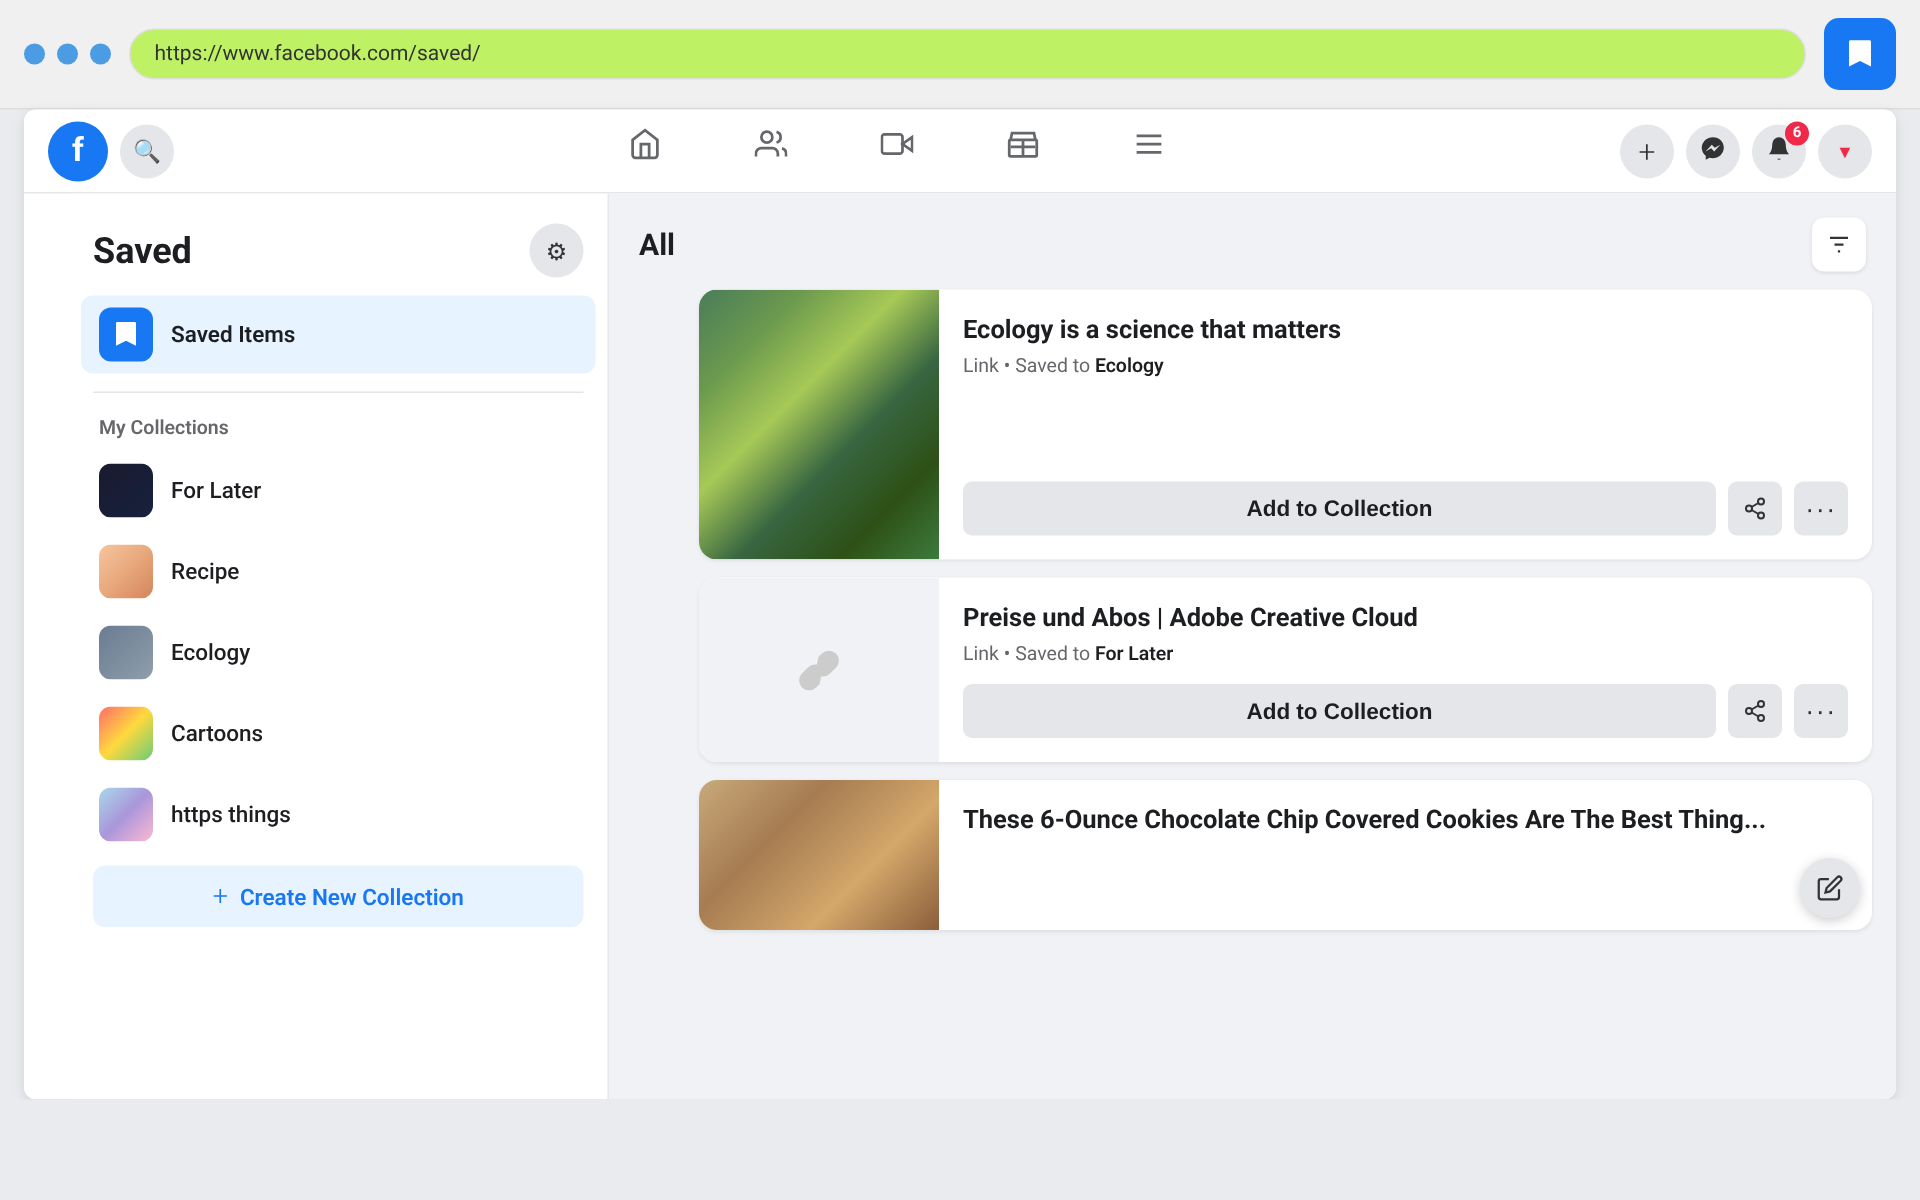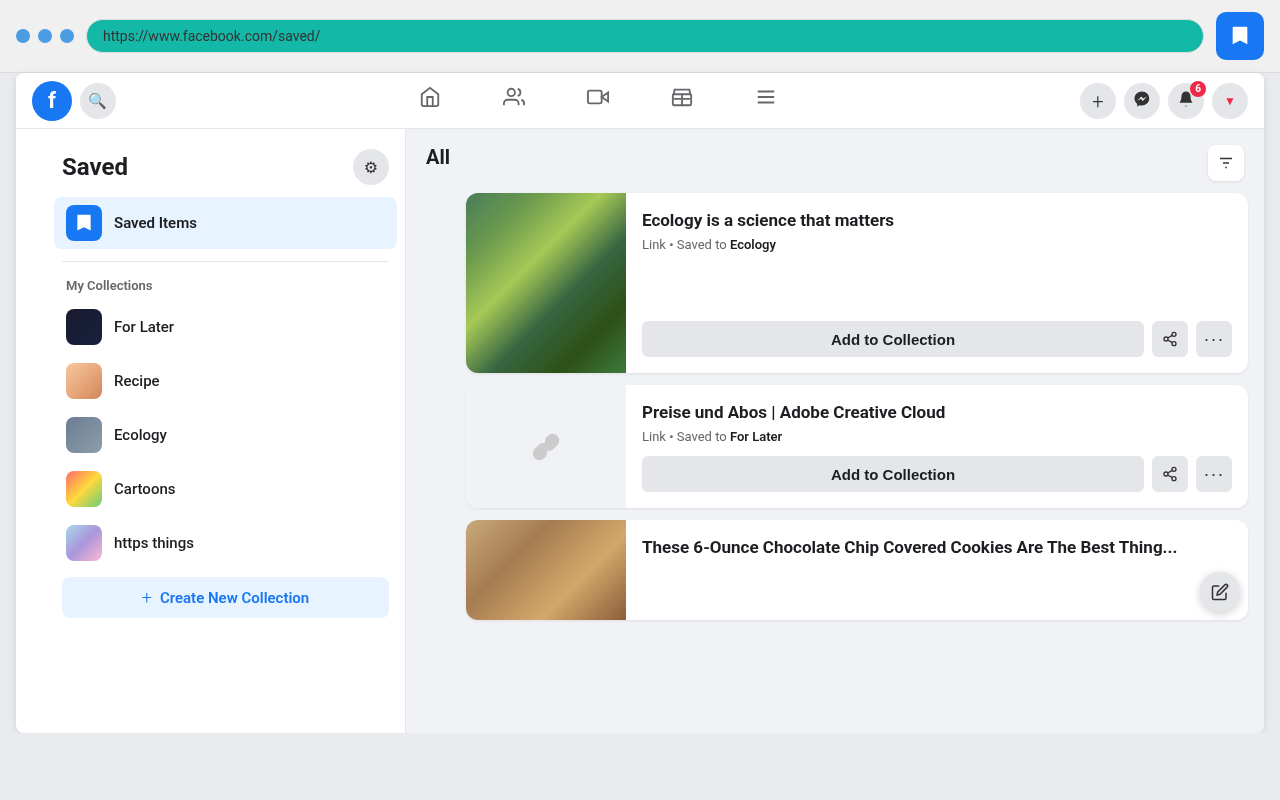--- a/index.html
+++ b/index.html
@@ -14,21 +14,21 @@
       gap: 12px;
       border-bottom: 1px solid #ddd;
     }
     .browser-dots { display: flex; gap: 8px; }
     .browser-dot {
       width: 14px; height: 14px; border-radius: 50%;
       background: #4b9ce2;
     }
     .browser-address-bar {
       flex: 1;
-      background: #14b8a6;
+      background: #bef264;
       border: 1px solid #ddd;
       border-radius: 20px;
       padding: 8px 16px;
       font-size: 14px;
       color: #333;
     }
     .browser-bookmark-btn {
       width: 48px; height: 48px;
       background: #1877f2;
       border-radius: 10px;
@@ -229,20 +229,21 @@
 
     
     .fb-content {
       flex: 1;
       padding: 16px;
       overflow-y: auto;
       background: #f0f2f5;
     }
     .content-header {
       display: flex;
+      align-items: center;
       justify-content: space-between;
       margin-bottom: 12px;
       padding: 0 4px;
     }
     .content-title {
       font-size: 20px;
       font-weight: 700;
       color: #1c1e21;
     }
     .filter-btn {

